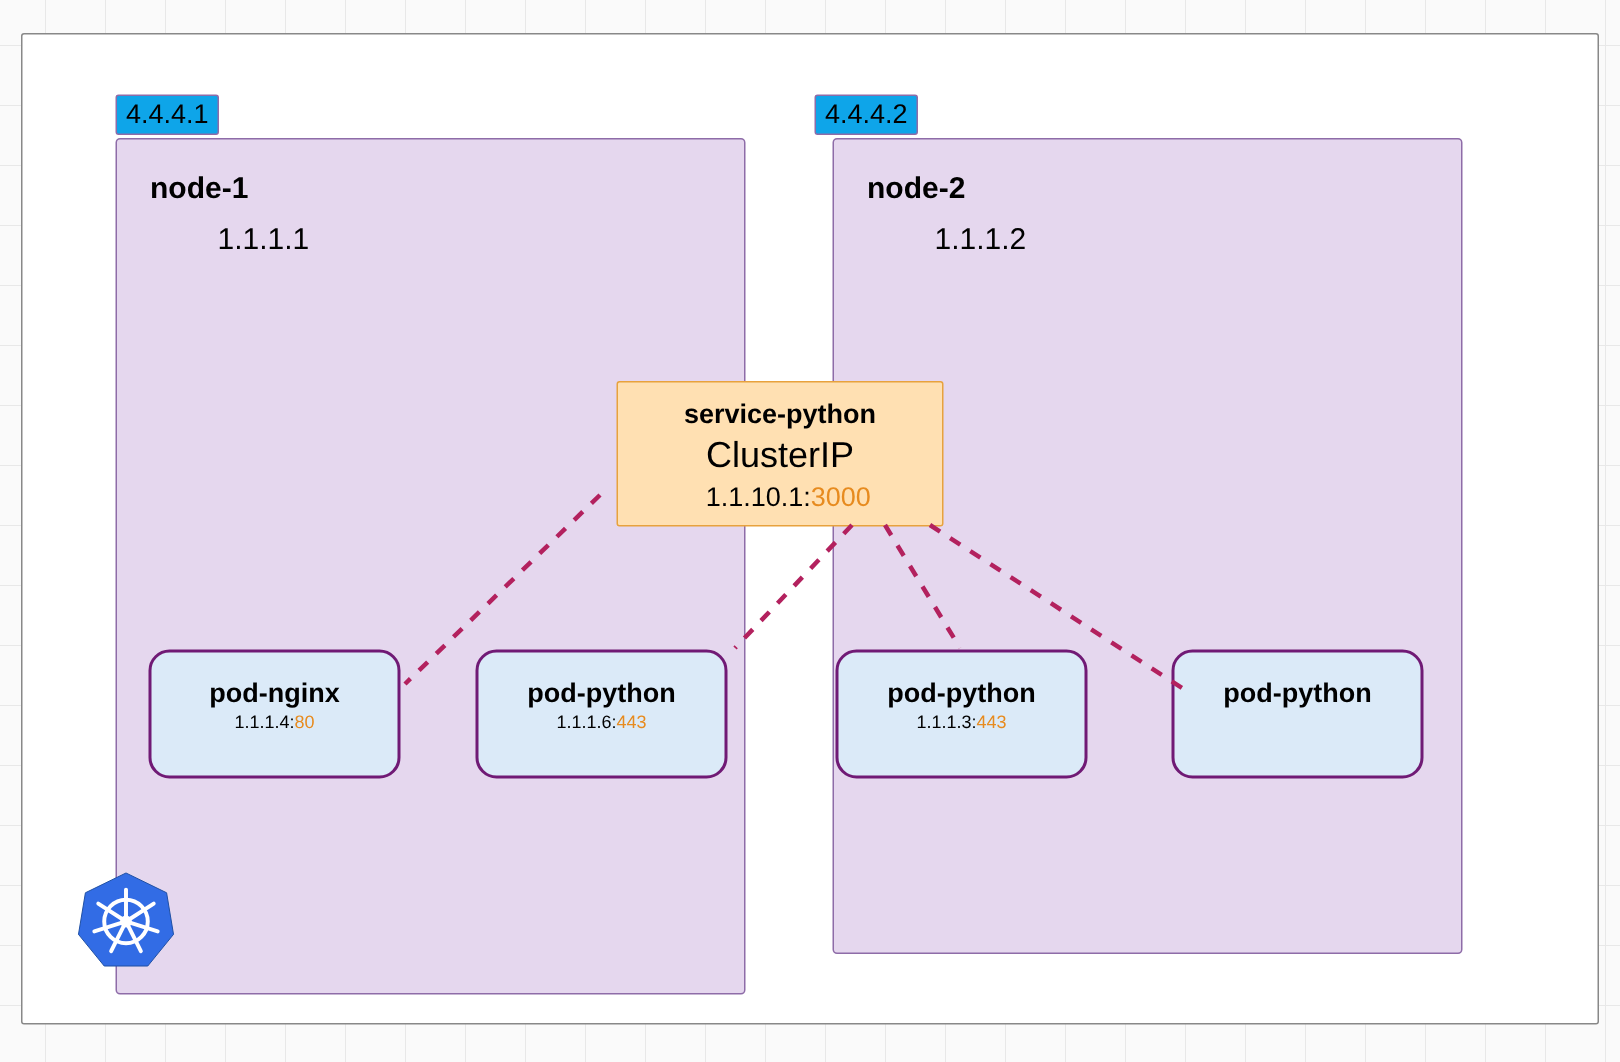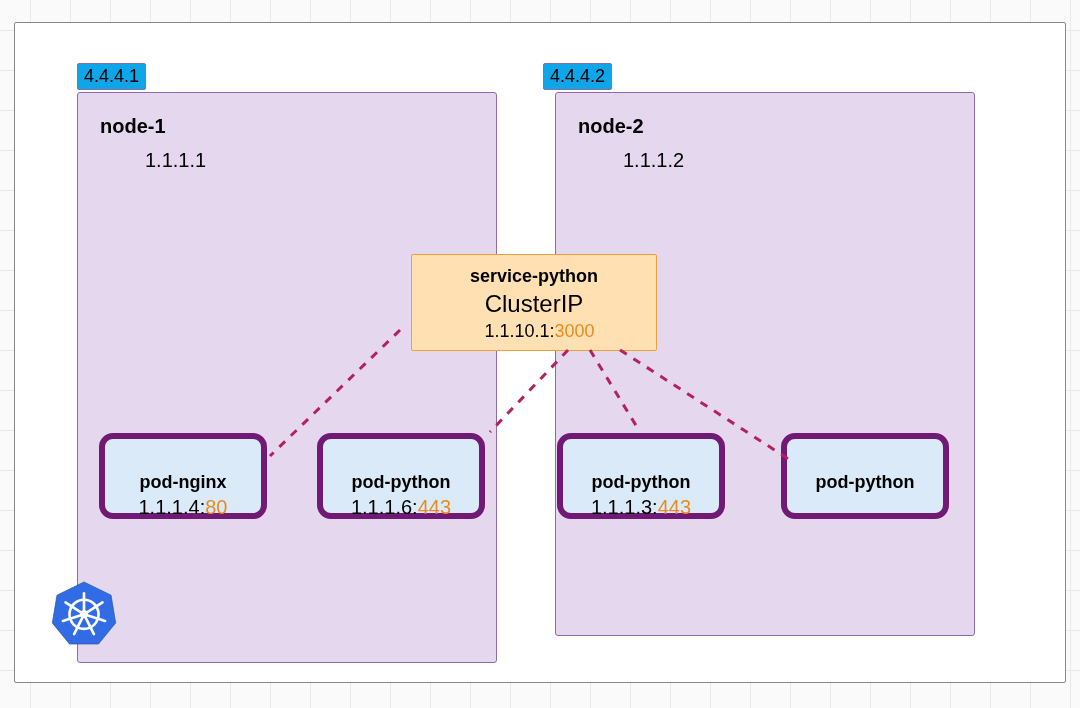--- a/index.html
+++ b/index.html
@@ -66,29 +66,29 @@
     padding-top: 10px;
     line-height: 1.3;
   }
   .svc-name { font-weight: 700; font-size: 18px; }
   .svc-type { font-size: 24px; }
   .svc-ip-row { font-size: 18px; margin-left: 11px; }
   .port-orange { color: #e78b1f; }
   .pod-box {
     position: absolute;
     background: #dbeaf8;
-    border: 6px solid #701a75;
+    border: 2px solid #701a75;
     border-radius: 14px;
     text-align: center;
     box-sizing: border-box;
-    padding-top: 32px;
+    padding-top: 16px;
     line-height: 1.3;
   }
   .pod-name { font-weight: 700; font-size: 18px; }
-  .pod-ip-row { font-size: 20px; }
+  .pod-ip-row { font-size: 12px; }
   svg.connectors {
     position: absolute;
     left: 0; top: 0;
     width: 1080px; height: 708px;
     pointer-events: none;
   }
   .k8s-logo {
     position: absolute;
     left: 36px;
     bottom: 36px;
@@ -108,21 +108,21 @@
     <span class="node-ip" style="left:22px; top:56px;">1.1.1.1</span>
   </div>
   <div class="ext-ip" style="left:62px; top:40px;">4.4.4.1</div>
 
   <div class="node-box" style="left:540px; top:69px; width:420px; height:544px;">
     <span class="node-title" style="left:22px; top:22px;">node-2</span>
     <span class="node-ip" style="left:22px; top:56px;">1.1.1.2</span>
   </div>
   <div class="ext-ip" style="left:528px; top:40px;">4.4.4.2</div>
 
-  <div class="svc-box" style="left:396px; top:231px; width:246px; height:97px;">
+  <div class="svc-box" style="left:396px; top:231px; width:218px; height:97px;">
     <div class="svc-name">service-python</div>
     <div class="svc-type">ClusterIP</div>
     <div class="svc-ip-row">
       <span>1.1.10.1</span>:<span class="port-orange">3000</span>
     </div>
   </div>
 
   <div class="pod-box" style="left:84px; top:410px; width:168px; height:86px;">
     <div class="pod-name">pod-nginx</div>
     <div class="pod-ip-row">

